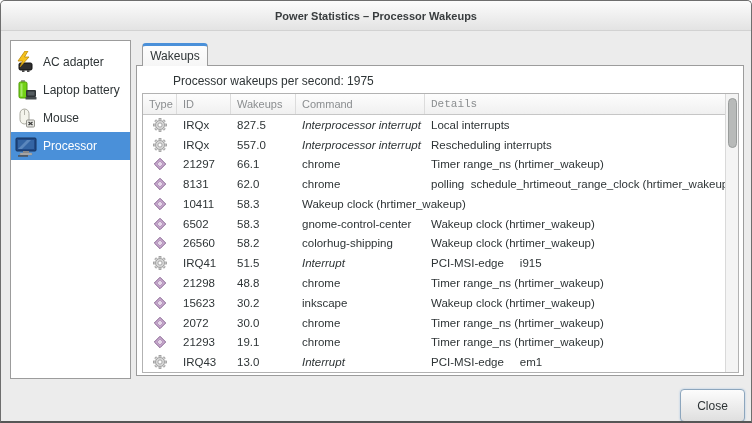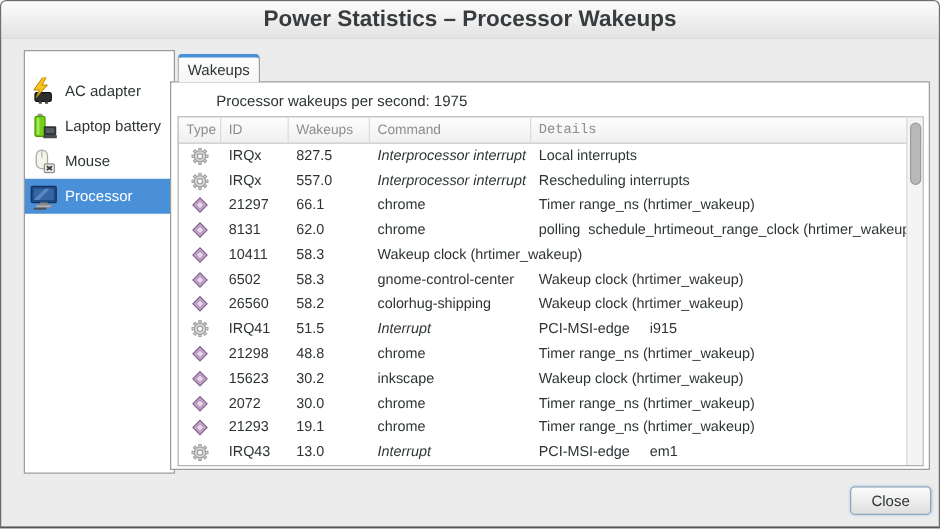--- a/index.html
+++ b/index.html
@@ -2,25 +2,25 @@
 <html><head>
 <meta charset="utf-8">
 <style>
   html,body{margin:0;padding:0;background:#ffffff;}
   body{width:752px;height:423px;overflow:hidden;font-family:"Liberation Sans","DejaVu Sans",sans-serif;}
   .window{position:relative;width:752px;height:423px;box-sizing:border-box;background:#ececec;
           border:1px solid #6e6e6e;border-bottom:2px solid #565656;border-radius:5px 5px 0 0;overflow:hidden;}
   .titlebar{position:absolute;left:0;top:0;width:100%;height:30px;box-sizing:border-box;
             background:linear-gradient(#fcfcfc,#e3e3e3);border-bottom:1px solid #d2d2d2;
             border-radius:4px 4px 0 0;display:flex;align-items:center;justify-content:center;}
-  .title{font-size:18px;font-weight:bold;color:#383c3e;}
+  .title{font-size:11px;font-weight:bold;color:#383c3e;}
 
   
-  .sidebar{position:absolute;left:18px;top:39px;width:121px;height:339px;box-sizing:border-box;
-           background:#fff;border:1px solid #9c9c9c;padding-top:18px;}
+  .sidebar{position:absolute;left:9px;top:39px;width:121px;height:339px;box-sizing:border-box;
+           background:#fff;border:1px solid #9c9c9c;padding-top:7px;}
   .sb-item{height:28px;display:flex;align-items:center;font-size:12px;color:#2e3436;cursor:default;}
   .sb-item .sb-icon{width:24px;height:24px;margin:0 5px 0 3px;display:flex;align-items:center;justify-content:center;flex:0 0 auto;}
   .sb-item.selected{background:#4a90d9;color:#ffffff;}
 
   
   .tab{position:absolute;left:141px;top:42px;width:66px;height:23px;box-sizing:border-box;z-index:3;
        background:linear-gradient(#fdfdfd,#f6f6f6);border:1px solid #9c9c9c;border-bottom:none;
        border-top:3px solid #4a90d9;border-radius:4px 4px 0 0;
        display:flex;align-items:center;justify-content:center;font-size:12px;color:#2e3436;}
   .frame{position:absolute;left:135px;top:64px;width:608px;height:311px;box-sizing:border-box;
@@ -42,21 +42,21 @@
   .c2{width:65px;flex:0 0 auto;}
   .c3{width:129px;flex:0 0 auto;}
   .c4{flex:1;}
   .italic{font-style:italic;}
 
   .scrollbar{position:absolute;top:0;right:0;bottom:0;width:13px;box-sizing:border-box;
              background:#f4f4f4;border-left:1px solid #d9d9d9;}
   .thumb{position:absolute;left:2px;width:9px;top:4px;height:50px;box-sizing:border-box;
          background:#b8bab9;border:1px solid #999c9b;border-radius:5px;}
 
-  .close-btn{position:absolute;left:679px;top:388px;width:65px;height:23px;box-sizing:border-box;
+  .close-btn{position:absolute;left:679px;top:388px;width:65px;height:33px;box-sizing:border-box;
              border:1px solid #8da6bd;border-radius:4px;background:linear-gradient(#fcfcfc,#dfdfdf);
              font-size:12px;color:#2e3436;display:flex;align-items:center;justify-content:center;
              box-shadow:0 0 2px rgba(74,144,217,.45);font-family:inherit;}
 </style>
 </head>
 <body>
 
 <div class="window">
 
   <div class="titlebar">

